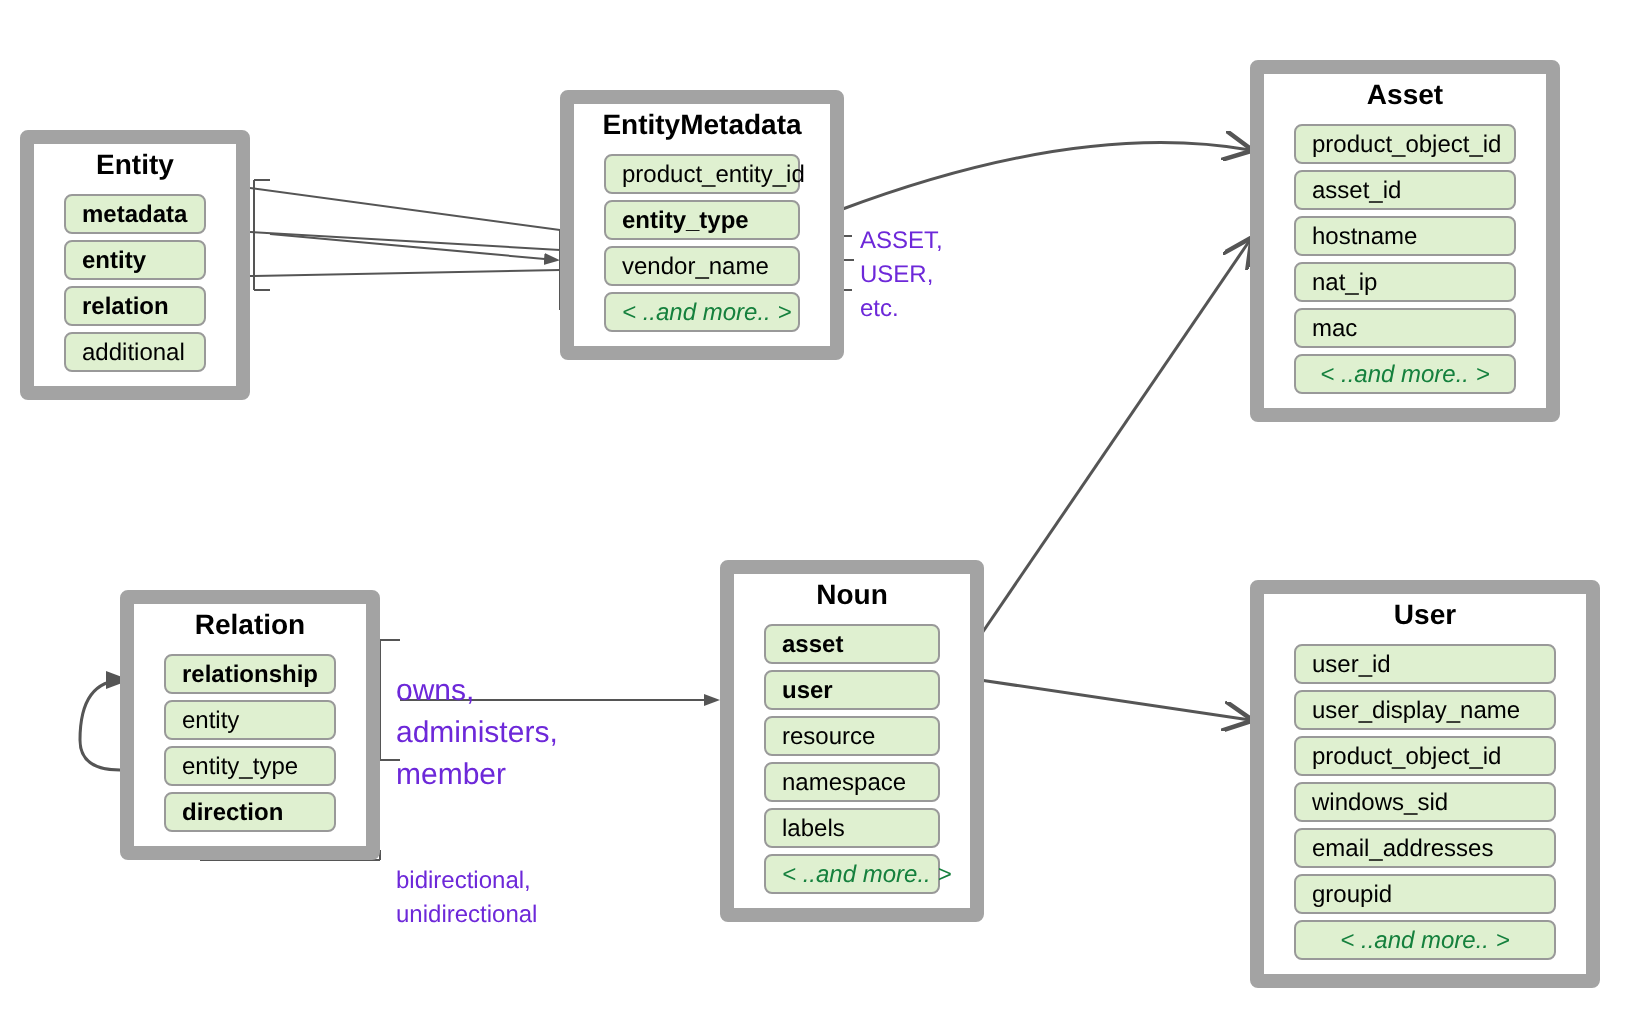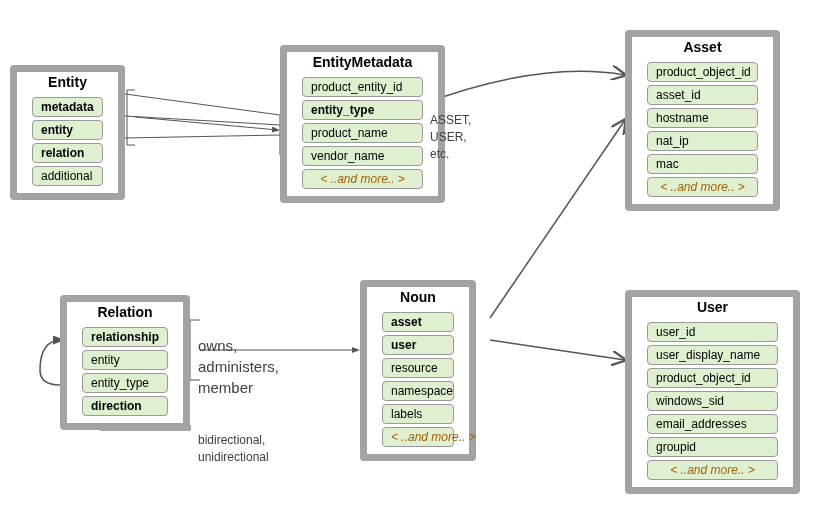--- a/index.html
+++ b/index.html
@@ -36,27 +36,27 @@
       padding: 2px 8px;
       margin: 3px 15px;
       font-size: 12px;
       white-space: nowrap;
     }
     .field.bold-field {
       font-weight: bold;
     }
     .field.more {
       font-style: italic;
-      color: #a16207;
+      color: #15803d;
       text-align: center;
     }
     .label-text {
       position: absolute;
       font-size: 12px;
-      color: #404040;
+      color: #6d28d9;
     }
     svg.arrows {
       position: absolute;
       top: 0; left: 0;
       width: 823px;
       height: 506px;
       pointer-events: none;
     }
   </style>
 </head>
@@ -116,40 +116,39 @@
 
   <div class="entity-box" style="left:10px; top:65px; width:115px;">
     <div class="entity-title">Entity</div>
     <div class="field bold-field">metadata</div>
     <div class="field bold-field">entity</div>
     <div class="field bold-field">relation</div>
     <div class="field">additional</div>
     <div style="height:4px;"></div>
   </div>
 
-  <div class="entity-box" style="left:280px; top:45px; width:165px;">
+  <div class="entity-box" style="left:280px; top:45px; width:142px;">
     <div class="entity-title">EntityMetadata</div>
     <div class="field">product_entity_id</div>
     <div class="field bold-field">entity_type</div>
-    <div class="field">product_name</div>
     <div class="field">vendor_name</div>
     <div class="field more">&lt; ..and more.. &gt;</div>
     <div style="height:4px;"></div>
   </div>
 
   <div class="entity-box" style="left:60px; top:295px; width:130px;">
     <div class="entity-title">Relation</div>
     <div class="field bold-field">relationship</div>
     <div class="field">entity</div>
     <div class="field">entity_type</div>
     <div class="field bold-field">direction</div>
     <div style="height:4px;"></div>
   </div>
 
-  <div class="entity-box" style="left:360px; top:280px; width:116px;">
+  <div class="entity-box" style="left:360px; top:280px; width:132px;">
     <div class="entity-title">Noun</div>
     <div class="field bold-field">asset</div>
     <div class="field bold-field">user</div>
     <div class="field">resource</div>
     <div class="field">namespace</div>
     <div class="field">labels</div>
     <div class="field more">&lt; ..and more.. &gt;</div>
     <div style="height:4px;"></div>
   </div>
 

